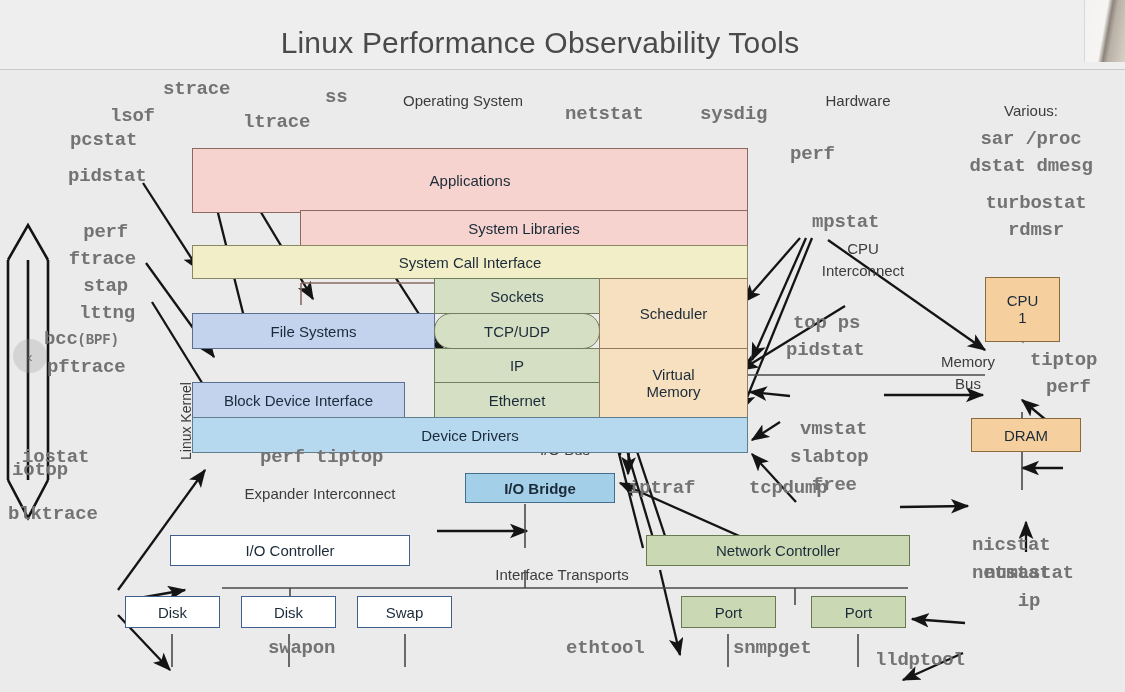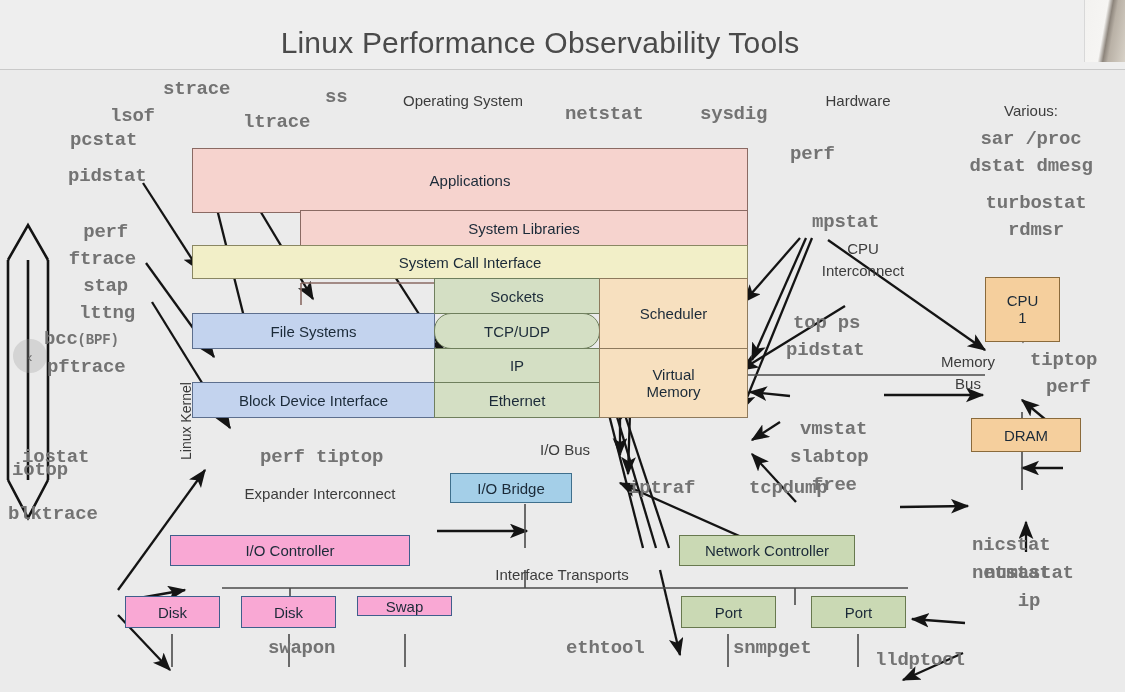--- a/index.html
+++ b/index.html
@@ -49,21 +49,21 @@
     font-family:"Liberation Sans", sans-serif;
     white-space:nowrap;
   }
   .pink{background:#f6d3ce;border-color:#8a6a63;}
   .yellow{background:#f2efc8;border-color:#8a8763;}
   .blue{background:#c3d3ee;border-color:#5d6f8e;}
   .dblue{background:#b6d9ef;border-color:#5d7f8e;}
   .green{background:#d4dfc4;border-color:#6f7f5d;}
   .orange{background:#f7e0bf;border-color:#8e7a5d;}
   .hwblue{background:#a4cfe8;border-color:#3f6f8c;}
-  .hwblue2{background:#f9a8d4;border-color:#3f5f8c;}
+  .hwblue2{background:#ffffff;border-color:#3f5f8c;}
   .hwgreen{background:#cad9b4;border-color:#68794f;}
   .hworange{background:#f5cf9d;border-color:#8a6a3b;}
 
   
   .plain{
     position:absolute;
     font-family:"Liberation Sans", sans-serif;
     font-size:15px;color:#3c3c3c;
     white-space:nowrap;
   }
@@ -223,48 +223,49 @@
     <div class="plain" style="left:540px;top:371px;">I/O Bus</div>
     <div class="plain c" style="left:320px;top:415px;">Expander Interconnect</div>
     <div class="plain c" style="left:562px;top:496px;">Interface Transports</div>
     <div class="vlabel" style="left:178px;top:390px;">Linux Kernel</div>
 
     <div class="box pink" style="left:192px;top:78px;width:556px;height:65px;">Applications</div>
     <div class="box pink" style="left:300px;top:140px;width:448px;height:36px;">System Libraries</div>
     <div class="box yellow" style="left:192px;top:175px;width:556px;height:34px;">System Call Interface</div>
 
     <div class="box blue" style="left:192px;top:243px;width:243px;height:36px;">File Systems</div>
-    <div class="box blue" style="left:192px;top:312px;width:243px;height:36px;">Block Device Interface</div>
+    <div class="box blue" style="left:192px;top:312px;width:213px;height:36px;">Block Device Interface</div>
 
     <div class="box green" style="left:434px;top:208px;width:166px;height:36px;">Sockets</div>
     <div class="box green" style="left:434px;top:243px;width:166px;height:36px;border-radius:17px;">TCP/UDP</div>
     <div class="box green" style="left:434px;top:278px;width:166px;height:35px;">IP</div>
     <div class="box green" style="left:434px;top:312px;width:166px;height:36px;">Ethernet</div>
 
     <div class="box orange" style="left:599px;top:208px;width:149px;height:71px;">Scheduler</div>
     <div class="box orange" style="left:599px;top:278px;width:149px;height:70px;flex-direction:column;line-height:1.15;">
       <span>Virtual</span>
       <span>Memory</span>
     </div>
 
+    <div class="box dblue" style="left:192px;top:347px;width:556px;height:36px;">Device Drivers</div>
 
     <div class="box hworange" style="left:985px;top:207px;width:75px;height:65px;flex-direction:column;line-height:1.1;">
       <span>CPU</span>
       <span>1</span>
     </div>
     <div class="box hworange" style="left:971px;top:348px;width:110px;height:34px;">DRAM</div>
 
-    <div class="box hwblue" style="left:450px;top:403px;width:122px;height:30px;">I/O Bridge</div>
+    <div class="box hwblue" style="left:465px;top:403px;width:150px;height:30px;font-weight:bold;">I/O Bridge</div>
 
     <div class="box hwblue2" style="left:170px;top:465px;width:240px;height:31px;">I/O Controller</div>
-    <div class="box hwgreen" style="left:679px;top:465px;width:176px;height:31px;">Network Controller</div>
+    <div class="box hwgreen" style="left:646px;top:465px;width:264px;height:31px;">Network Controller</div>
 
     <div class="box hwblue2" style="left:125px;top:526px;width:95px;height:32px;">Disk</div>
     <div class="box hwblue2" style="left:241px;top:526px;width:95px;height:32px;">Disk</div>
-    <div class="box hwblue2" style="left:357px;top:526px;width:95px;height:20px;">Swap</div>
+    <div class="box hwblue2" style="left:357px;top:526px;width:95px;height:32px;">Swap</div>
 
     <div class="box hwgreen" style="left:681px;top:526px;width:95px;height:32px;">Port</div>
     <div class="box hwgreen" style="left:811px;top:526px;width:95px;height:32px;">Port</div>
 
     <div class="tool" style="left:163px;top:8px;">strace</div>
     <div class="tool" style="left:325px;top:16px;">ss</div>
     <div class="tool" style="left:110px;top:35px;">lsof</div>
     <div class="tool" style="left:243px;top:41px;">ltrace</div>
     <div class="tool" style="left:70px;top:59px;">pcstat</div>
     <div class="tool" style="left:68px;top:95px;">pidstat</div>

